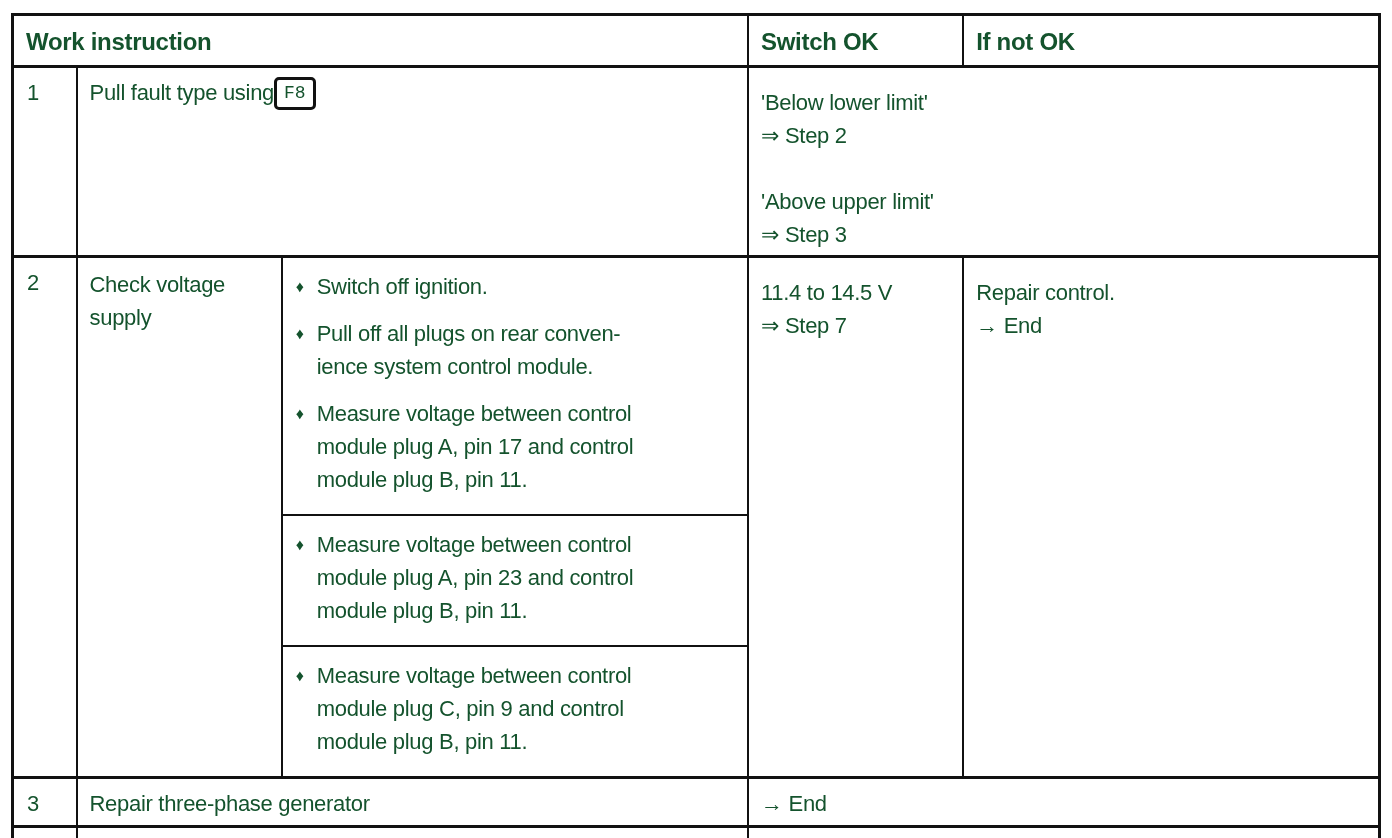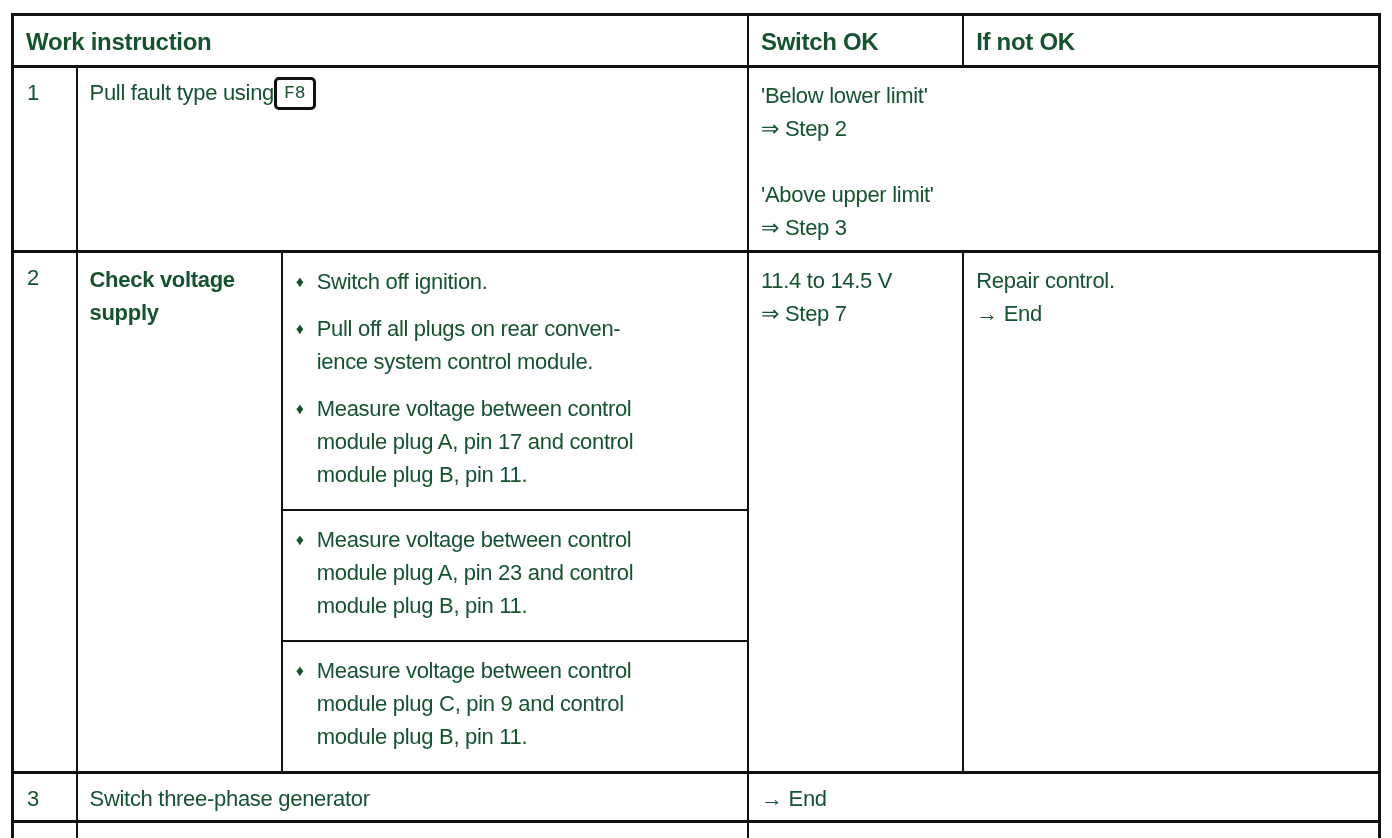--- a/index.html
+++ b/index.html
@@ -33,22 +33,22 @@
   }
   tr.major > td { border-top: 3px solid #111; }
   td.hdr {
     font-weight: bold;
     font-size: 24px;
     padding-top: 9px;
     white-space: nowrap;
   }
   td.num { padding-left: 13px; }
   .pre { white-space: pre-line; }
-  td.cell-task { padding-top: 10px; font-weight: bold; }
-  td.cell-result { padding-top: 11px; border-radius: 8px; }
+  td.cell-task { padding-top: 10px; }
+  td.cell-result { padding-top: 18px; border-radius: 8px; }
   td.cell-bullets { padding: 12px 6px 4px 0; }
   .bullet-item { display: flex; margin-bottom: 14px; }
   .bullet-glyph {
     width: 34px;
     flex: 0 0 34px;
     text-align: center;
     font-size: 16px;
     line-height: 33px;
   }
   .bullet-text { flex: 1; white-space: pre-line; }
@@ -140,21 +140,21 @@
           <span class="bullet-glyph">♦</span>
           <div class="bullet-text">Measure voltage between control
 module plug C, pin 9 and control
 module plug B, pin 11.</div>
         </div>
       </td>
     </tr>
 
     <tr class="major" style="height:49px">
       <td class="num">3</td>
-      <td colspan="2">Switch three-phase generator</td>
+      <td colspan="2">Repair three-phase generator</td>
       <td colspan="2" class="pre">→ End</td>
     </tr>
 
     <tr class="major" style="height:53px">
       <td class="num">4</td>
       <td colspan="2">Replace rear convenience system control module</td>
       <td colspan="2" class="pre">→ End</td>
     </tr>
   </tbody>
     </table>

